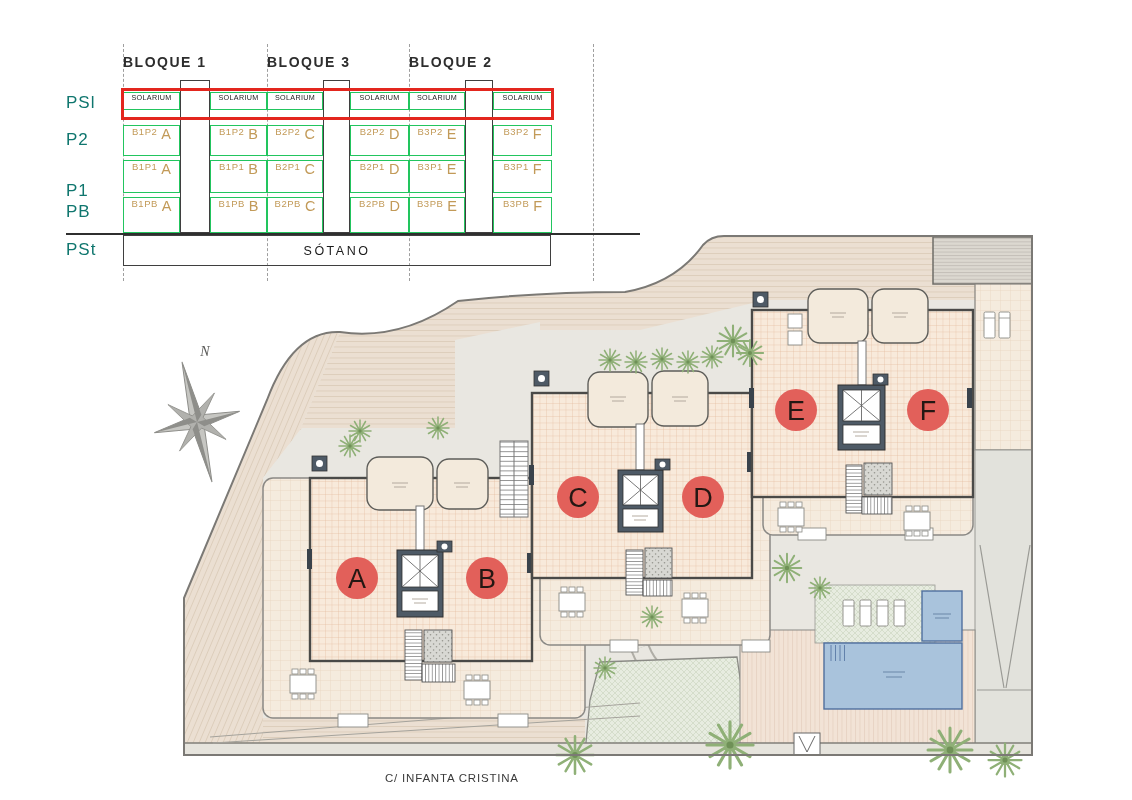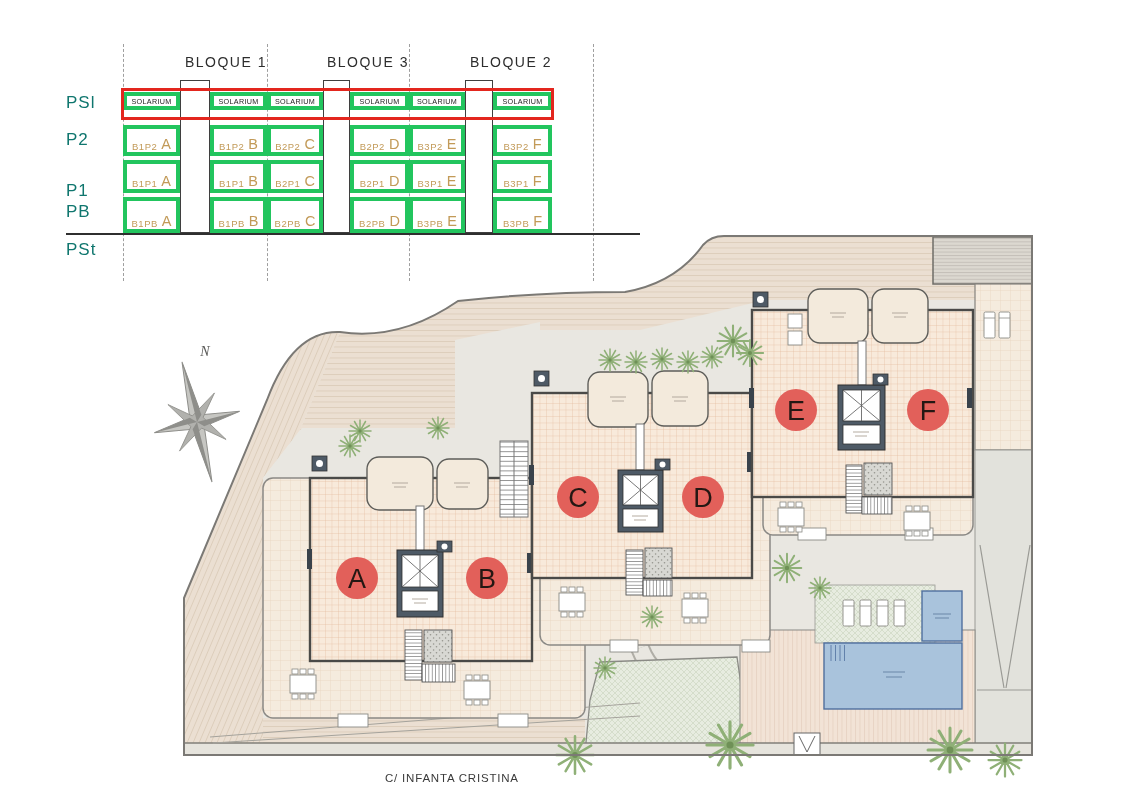--- a/index.html
+++ b/index.html
@@ -1,24 +1,24 @@
 <!DOCTYPE html>
 <html><head>
 <meta charset="utf-8">
 <style>
   html,body{margin:0;padding:0;background:#ffffff;}
   .canvas{position:relative;width:1132px;height:800px;background:#fff;overflow:hidden;
           font-family:"Liberation Sans",sans-serif;}
   
   .matrix{position:absolute;left:0;top:0;width:700px;height:300px;}
   .rowlab{position:absolute;left:66px;color:#0f766e;font-size:17px;letter-spacing:1px;}
-  .blkhead{position:absolute;top:54px;height:20px;text-align:right;color:#2d2d2d;
-           font-size:14px;letter-spacing:1.5px;}
+  .blkhead{position:absolute;top:54px;height:20px;text-align:left;color:#2d2d2d;
+           font-size:14px;letter-spacing:1.5px;font-weight:bold;}
   .vdash{position:absolute;top:44px;height:237px;width:0;border-left:1px dashed #9f9f9f;}
-  .cell{position:absolute;border:4px solid #22c55e;display:flex;align-items:flex-end;
+  .cell{position:absolute;border:1px solid #22c55e;display:flex;align-items:flex-start;
         justify-content:center;box-sizing:border-box;background:transparent;z-index:2;}
   .cell .sol{font-size:7.2px;letter-spacing:.3px;color:#1b1b1b;}
   .cell .code{font-size:9.5px;color:#C29A58;letter-spacing:.5px;}
   .cell .ltr{font-size:14.5px;color:#C29A58;margin-left:4px;}
   .shaft{position:absolute;border:1px solid #3f3f3f;background:#fff;box-sizing:border-box;z-index:3;}
   .redbox{position:absolute;left:121px;top:88px;width:433px;height:32px;
           border:3px solid #E3261E;box-sizing:border-box;z-index:6;}
   .groundline{position:absolute;left:66px;top:233px;width:574px;border-top:2px solid #2f2f2f;}
   .sotano{position:absolute;left:123px;top:235px;width:428px;height:31px;border:1px solid #3f3f3f;
           box-sizing:border-box;display:flex;align-items:center;justify-content:center;
@@ -143,20 +143,21 @@
     <div class="cell" style="left:409px;top:197px;width:56px;height:36px">
         <span class="code">B3PB</span>
         <span class="ltr">E</span>
       </div>
     <div class="cell" style="left:493px;top:197px;width:59px;height:36px">
         <span class="code">B3PB</span>
         <span class="ltr">F</span>
       </div>
 
     <div class="groundline"></div>
+    <div class="sotano">SÓTANO</div>
     <div class="redbox"></div>
   </div>
 
   <svg class="siteplan" width="1132" height="800" viewBox="0 0 1132 800">
     <defs>
       <pattern id="tileS" width="6.5" height="6.5" patternUnits="userSpaceOnUse">
         <rect width="6.5" height="6.5" fill="#F8EADB"></rect>
           <path d="M6.5,0H0V6.5" fill="none" stroke="#E4BCA0" stroke-width="0.7"></path>
       </pattern>
       <pattern id="tileB" width="10" height="10" patternUnits="userSpaceOnUse">

